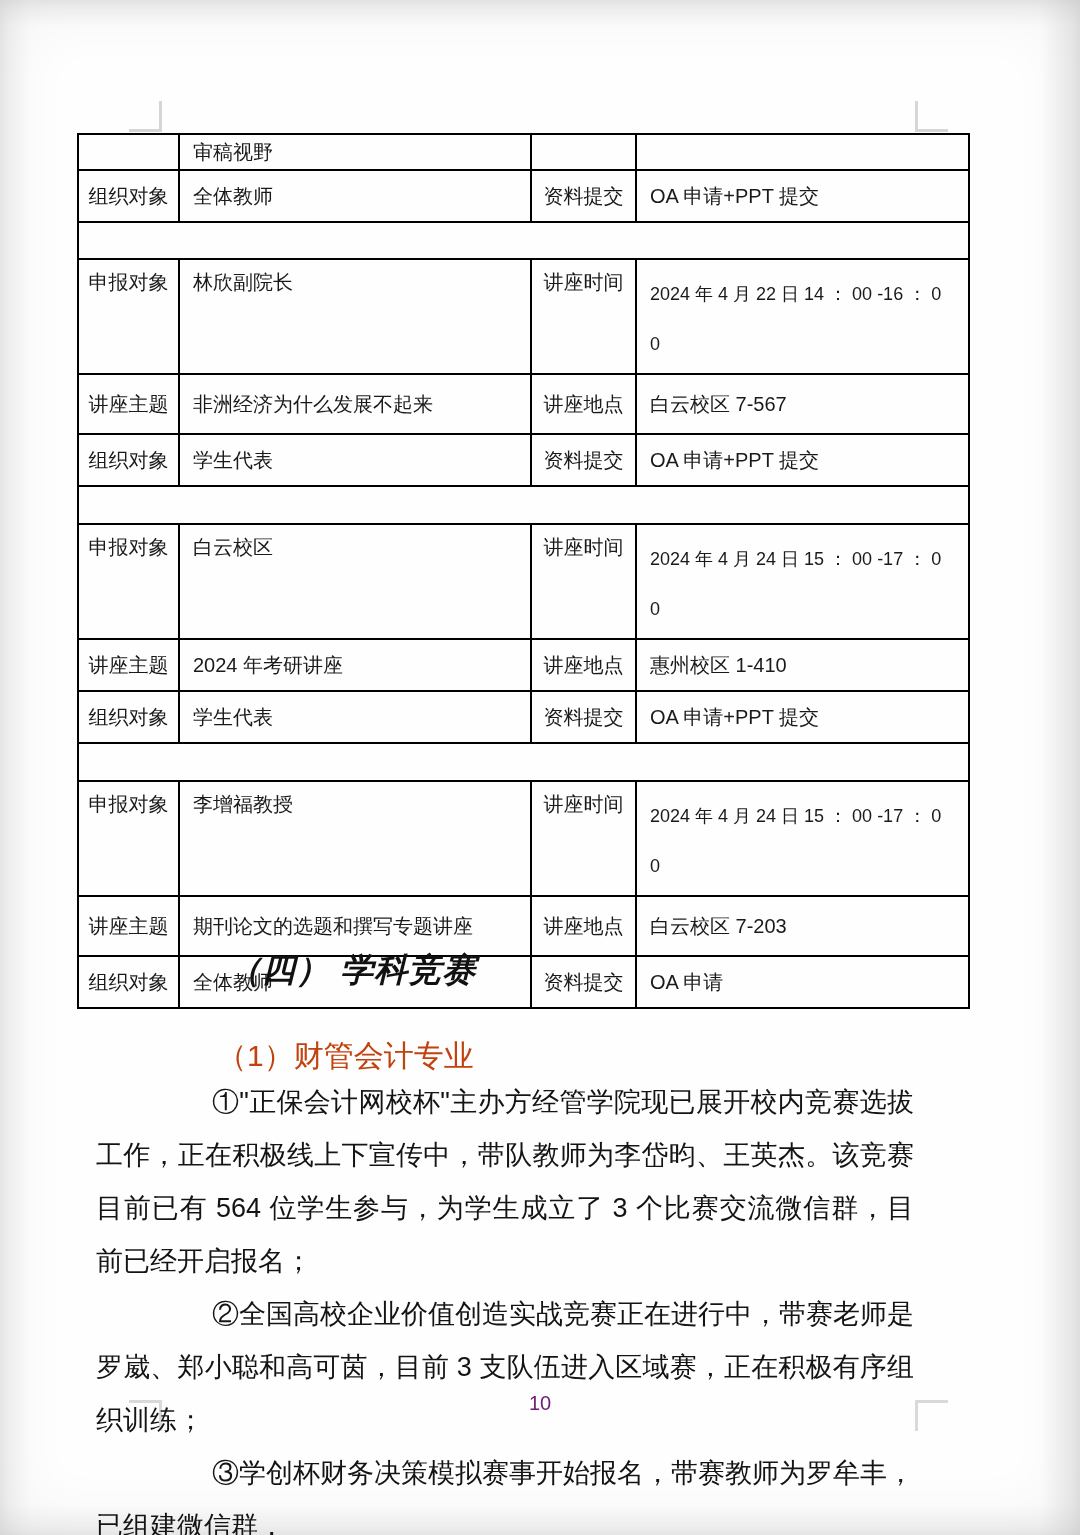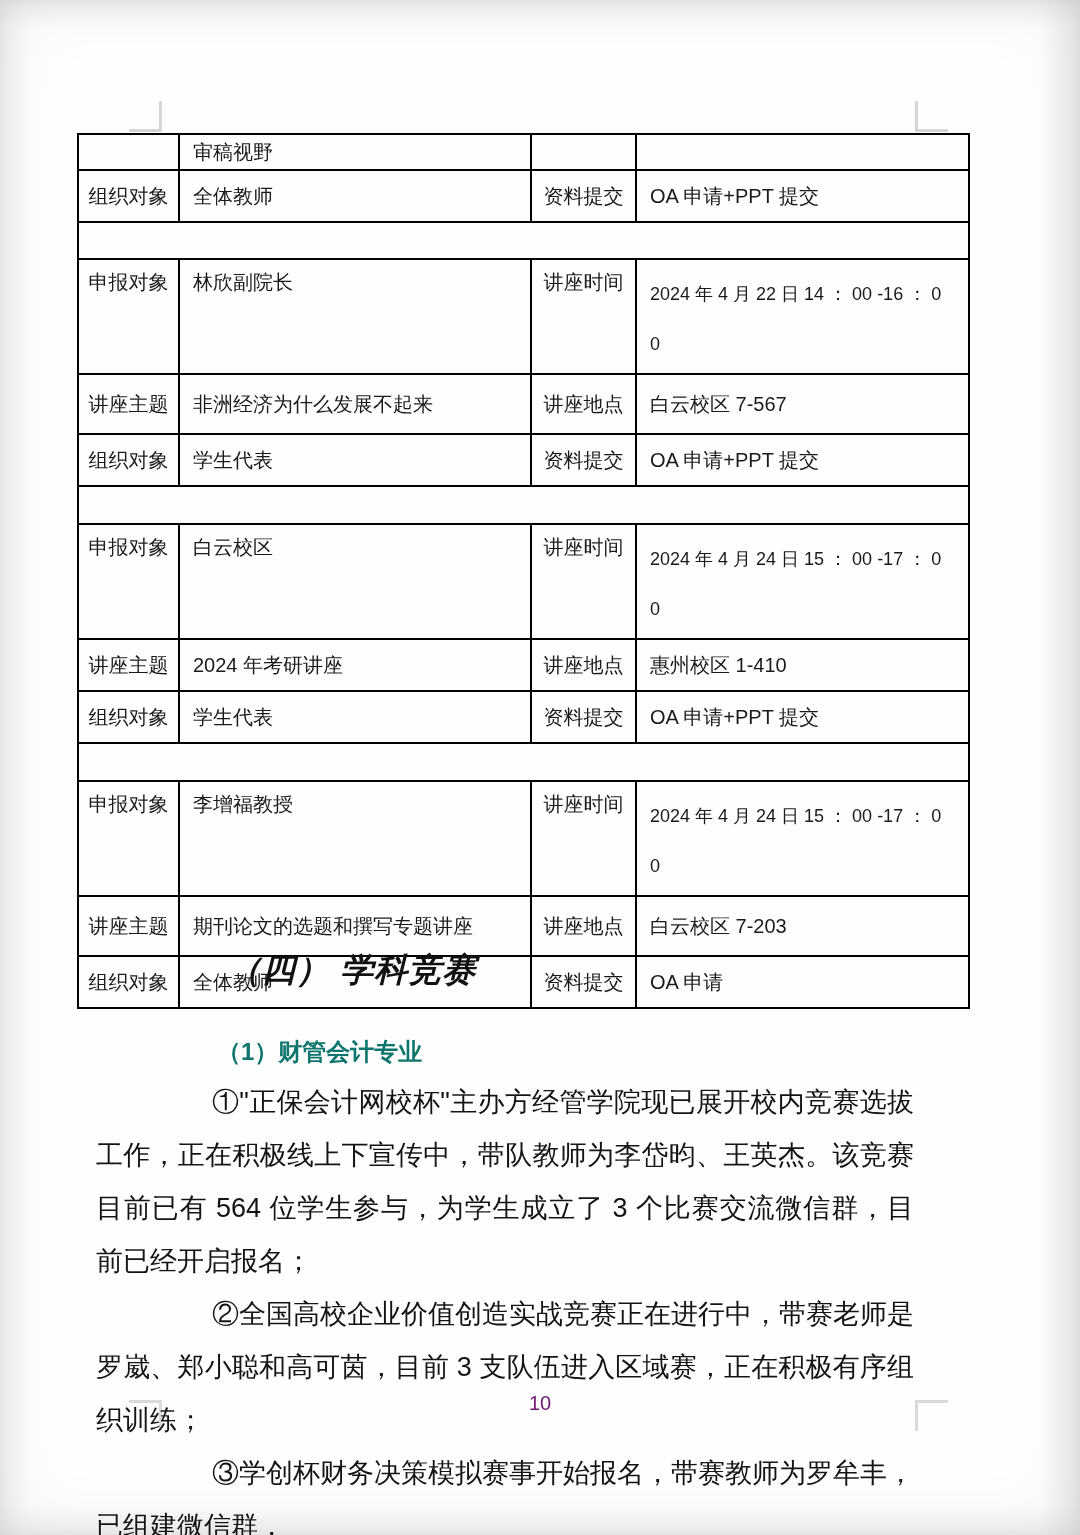--- a/index.html
+++ b/index.html
@@ -73,21 +73,21 @@
 
   
   .sec-heading {
     position: absolute; left: 228px; top: 948px;
     font-size: 33px; font-weight: bold; color: #111;
     letter-spacing: 1px;
     font-style: italic;
   }
   .subsec-heading {
     position: absolute; left: 217px; top: 1036px;
-    font-size: 24px; font-weight: bold; color: #0f766e;
+    font-size: 30px; font-weight: normal; color: #c2410c;
   }
 
   
   .body-text {
     position: absolute; left: 96px; top: 1076px; width: 818px;
     font-size: 27px; line-height: 53px; color: #141414;
     text-align: justify;
   }
   .body-text p { text-indent: 116px; }
 

